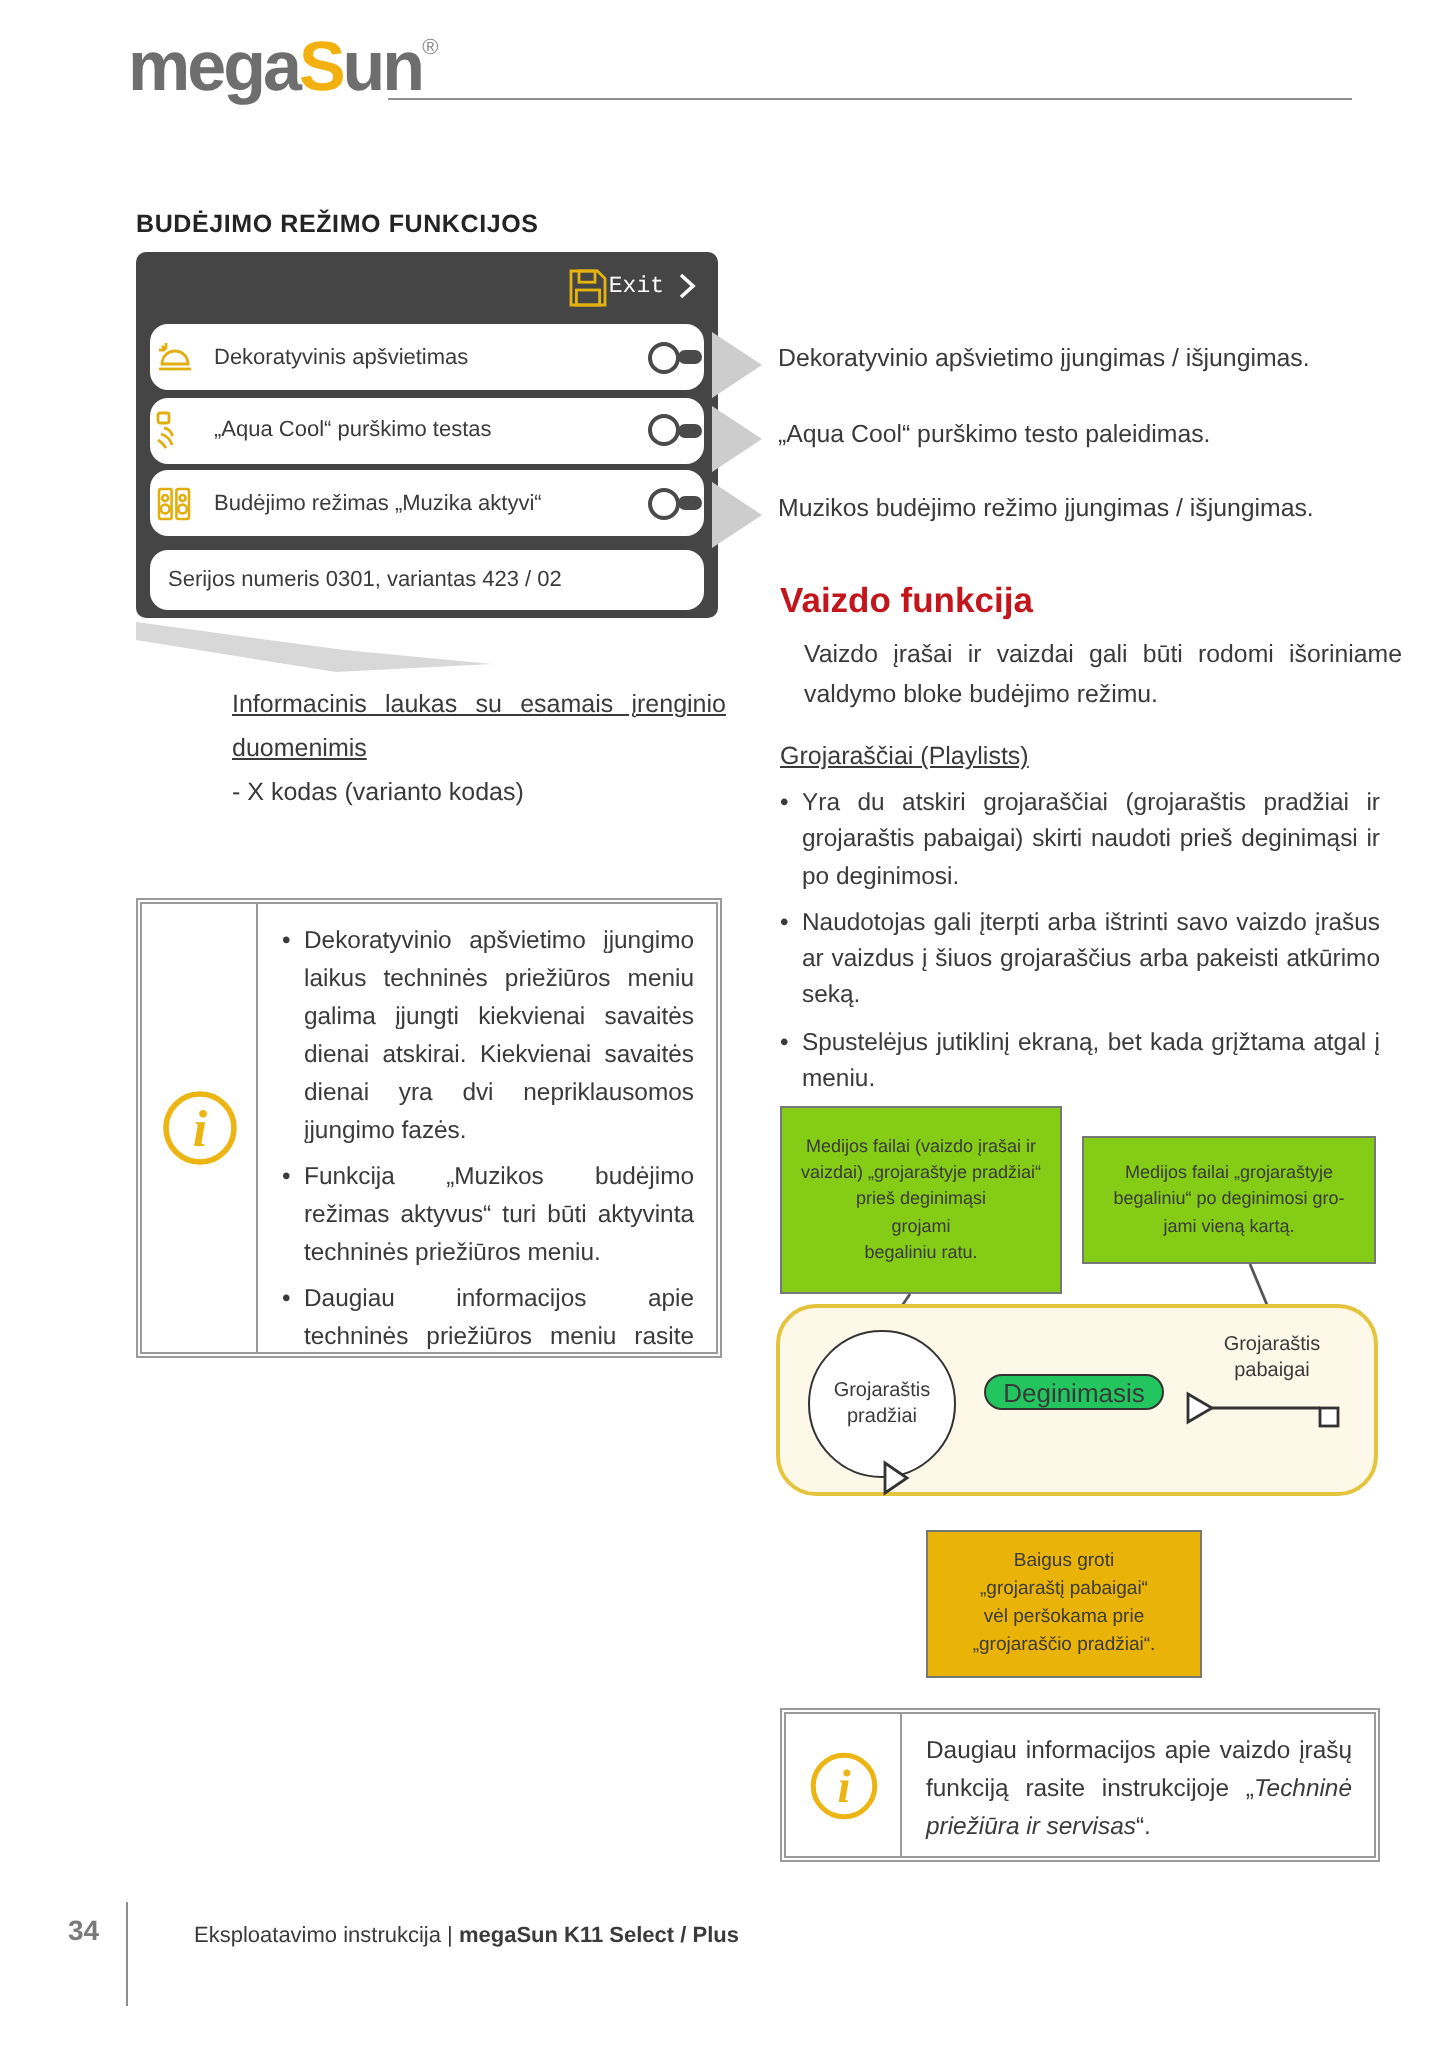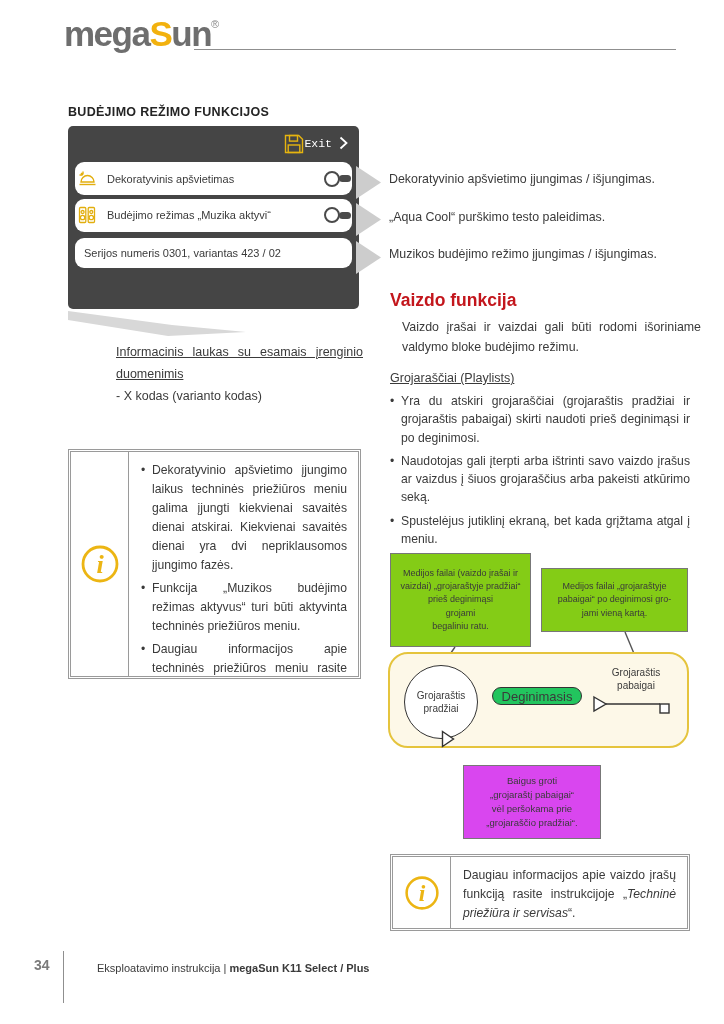--- a/index.html
+++ b/index.html
@@ -63,21 +63,21 @@
   .media-box{background:#84cc16;border:1px solid #777;box-sizing:border-box;display:flex;align-items:center;justify-content:center;text-align:center;font-size:9px;line-height:1.45;}
   .media-box-start{left:390px;top:553px;width:141px;height:94px;}
   .media-box-end{left:541px;top:568px;width:147px;height:64px;}
   .diagram-lines{left:388px;top:545px;pointer-events:none;}
   .flow-box{left:388px;top:652px;width:301px;height:96px;border:2px solid #e5c43d;border-radius:20px;background:#fdf8e8;box-sizing:border-box;}
   .flow-circle{left:404px;top:665px;width:74px;height:74px;border:1.5px solid #333;border-radius:50%;background:#fff;box-sizing:border-box;display:flex;flex-direction:column;align-items:center;justify-content:center;font-size:10px;line-height:1.3;text-align:center;}
   .circle-play{left:441px;top:730px;}
   .flow-pill{left:492px;top:687px;width:90px;height:18px;border:1.5px solid #333;border-radius:16px;background:#22c55e;box-sizing:border-box;display:flex;align-items:center;justify-content:center;font-size:13px;}
   .end-label{left:596px;top:666px;width:80px;text-align:center;font-size:10px;line-height:1.3;}
   .end-connector{left:592px;top:694px;}
-  .loop-box{left:463px;top:765px;width:138px;height:74px;background:#d946ef;border:1px solid #777;box-sizing:border-box;display:flex;flex-direction:column;align-items:center;justify-content:center;text-align:center;font-size:9.5px;line-height:1.5;}
+  .loop-box{left:463px;top:765px;width:138px;height:74px;background:#eab308;border:1px solid #777;box-sizing:border-box;display:flex;flex-direction:column;align-items:center;justify-content:center;text-align:center;font-size:9.5px;line-height:1.5;}
 
   
   .page-number{left:34px;top:957px;font-size:14px;font-weight:bold;color:#7a7a7a;}
   .footer-vline{left:63px;top:951px;height:52px;border-left:1px solid #8f8f8f;}
   .footer-text{left:73px;top:962px;font-size:11px;color:#3a3a3a;margin-left:24px;}
   .bold{font-weight:bold;} .italic{font-style:italic;}
 </style>
 </head>
 <body>
 
@@ -107,20 +107,33 @@
       <path d="M3.5 16.5 h16"></path>
       <path d="M5 5 l2 2 M7 3.5 l0 2.8 M3.5 7 l2.8 0"></path>
     </svg>
     <span class="row-label">Dekoratyvinis apšvietimas</span>
     <span class="toggle">
         <span class="toggle-knob"></span>
         <span class="toggle-bar"></span>
       </span>
   </div>
 
+  <div class="panel-row">
+    <svg class="row-icon" viewBox="0 0 22 22" fill="none" stroke="#e2ae0e" stroke-width="1.4">
+      <rect x="3" y="2.5" width="5.5" height="5" rx="1"></rect>
+      <path d="M6 10 a5 5 0 0 1 4.2 4.2"></path>
+      <path d="M4.5 13 a8 8 0 0 1 5.5 5.5"></path>
+      <path d="M3 16 a10.5 10.5 0 0 1 4 4"></path>
+    </svg>
+    <span class="row-label">„Aqua Cool“ purškimo testas</span>
+    <span class="toggle">
+        <span class="toggle-knob"></span>
+        <span class="toggle-bar"></span>
+      </span>
+  </div>
 
   <div class="panel-row">
     <svg class="row-icon" viewBox="0 0 22 22" fill="none" stroke="#e2ae0e" stroke-width="1.3">
       <rect x="3.5" y="3.5" width="6.3" height="15" rx="1"></rect>
       <rect x="12.2" y="3.5" width="6.3" height="15" rx="1"></rect>
       <circle cx="6.6" cy="8" r="1.5"></circle>
         <circle cx="6.6" cy="13.5" r="2.2"></circle>
       <circle cx="15.3" cy="8" r="1.5"></circle>
         <circle cx="15.3" cy="13.5" r="2.2"></circle>
     </svg>
@@ -199,21 +212,21 @@
     <div>Medijos failai (vaizdo įrašai ir</div>
     <div>vaizdai) „grojaraštyje pradžiai“</div>
     <div>prieš deginimąsi</div>
     <div>grojami</div>
     <div>begaliniu ratu.</div>
   </div>
 </div>
 <div class="abs media-box media-box-end">
   <div>
     <div>Medijos failai „grojaraštyje</div>
-    <div>pabaigai“ po deginimosi gro-</div>
+    <div>begaliniu“ po deginimosi gro-</div>
     <div>jami vieną kartą.</div>
   </div>
 </div>
 
 <svg class="abs diagram-lines" width="302" height="135" viewBox="0 0 302 135">
   <line x1="67" y1="102" x2="54" y2="121" stroke="#555" stroke-width="1.4"></line>
   <circle cx="54" cy="122" r="3" fill="#555"></circle>
   <line x1="237" y1="87" x2="252" y2="123" stroke="#555" stroke-width="1.4"></line>
   <circle cx="252" cy="124" r="3" fill="#555"></circle>
 </svg>

